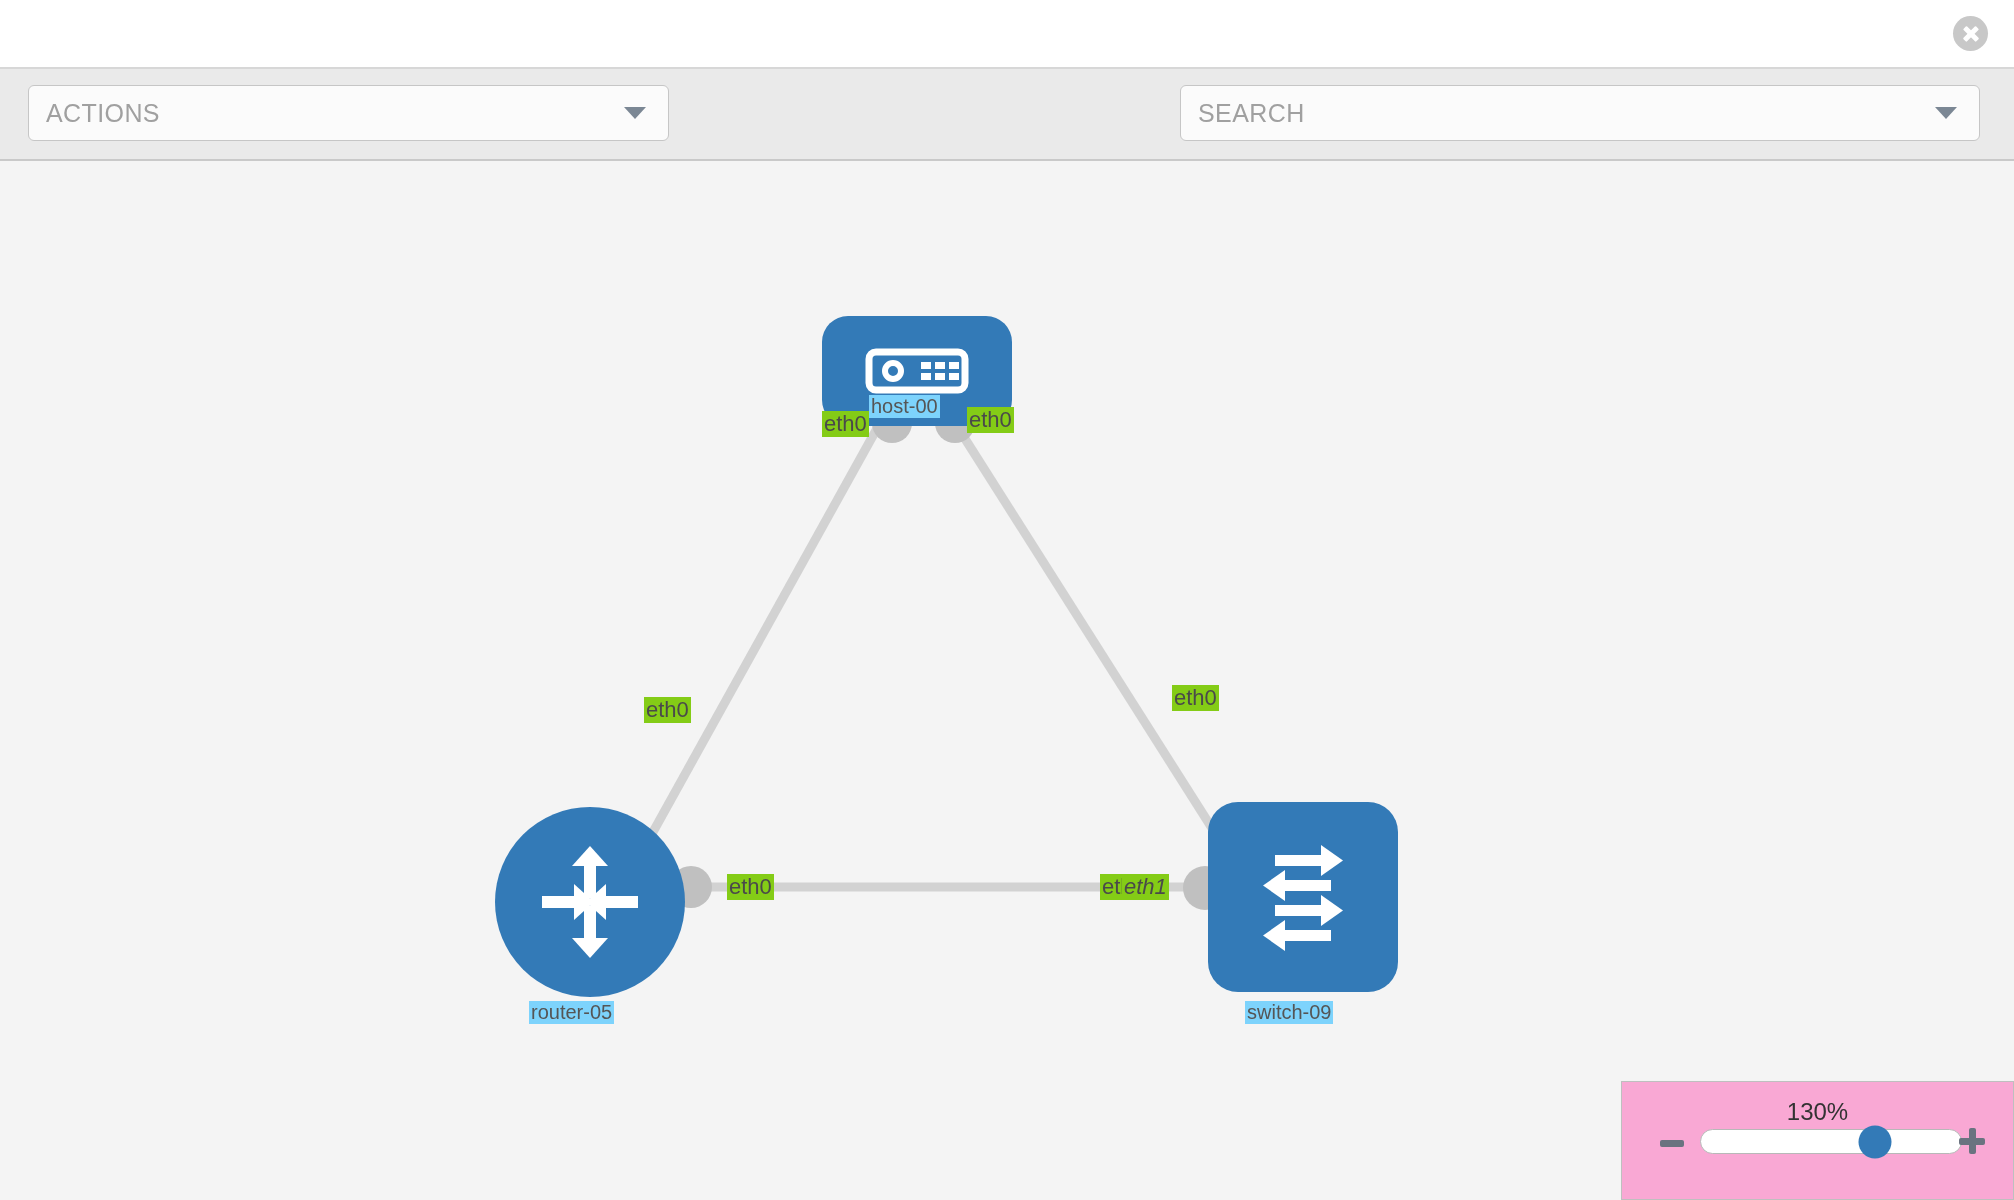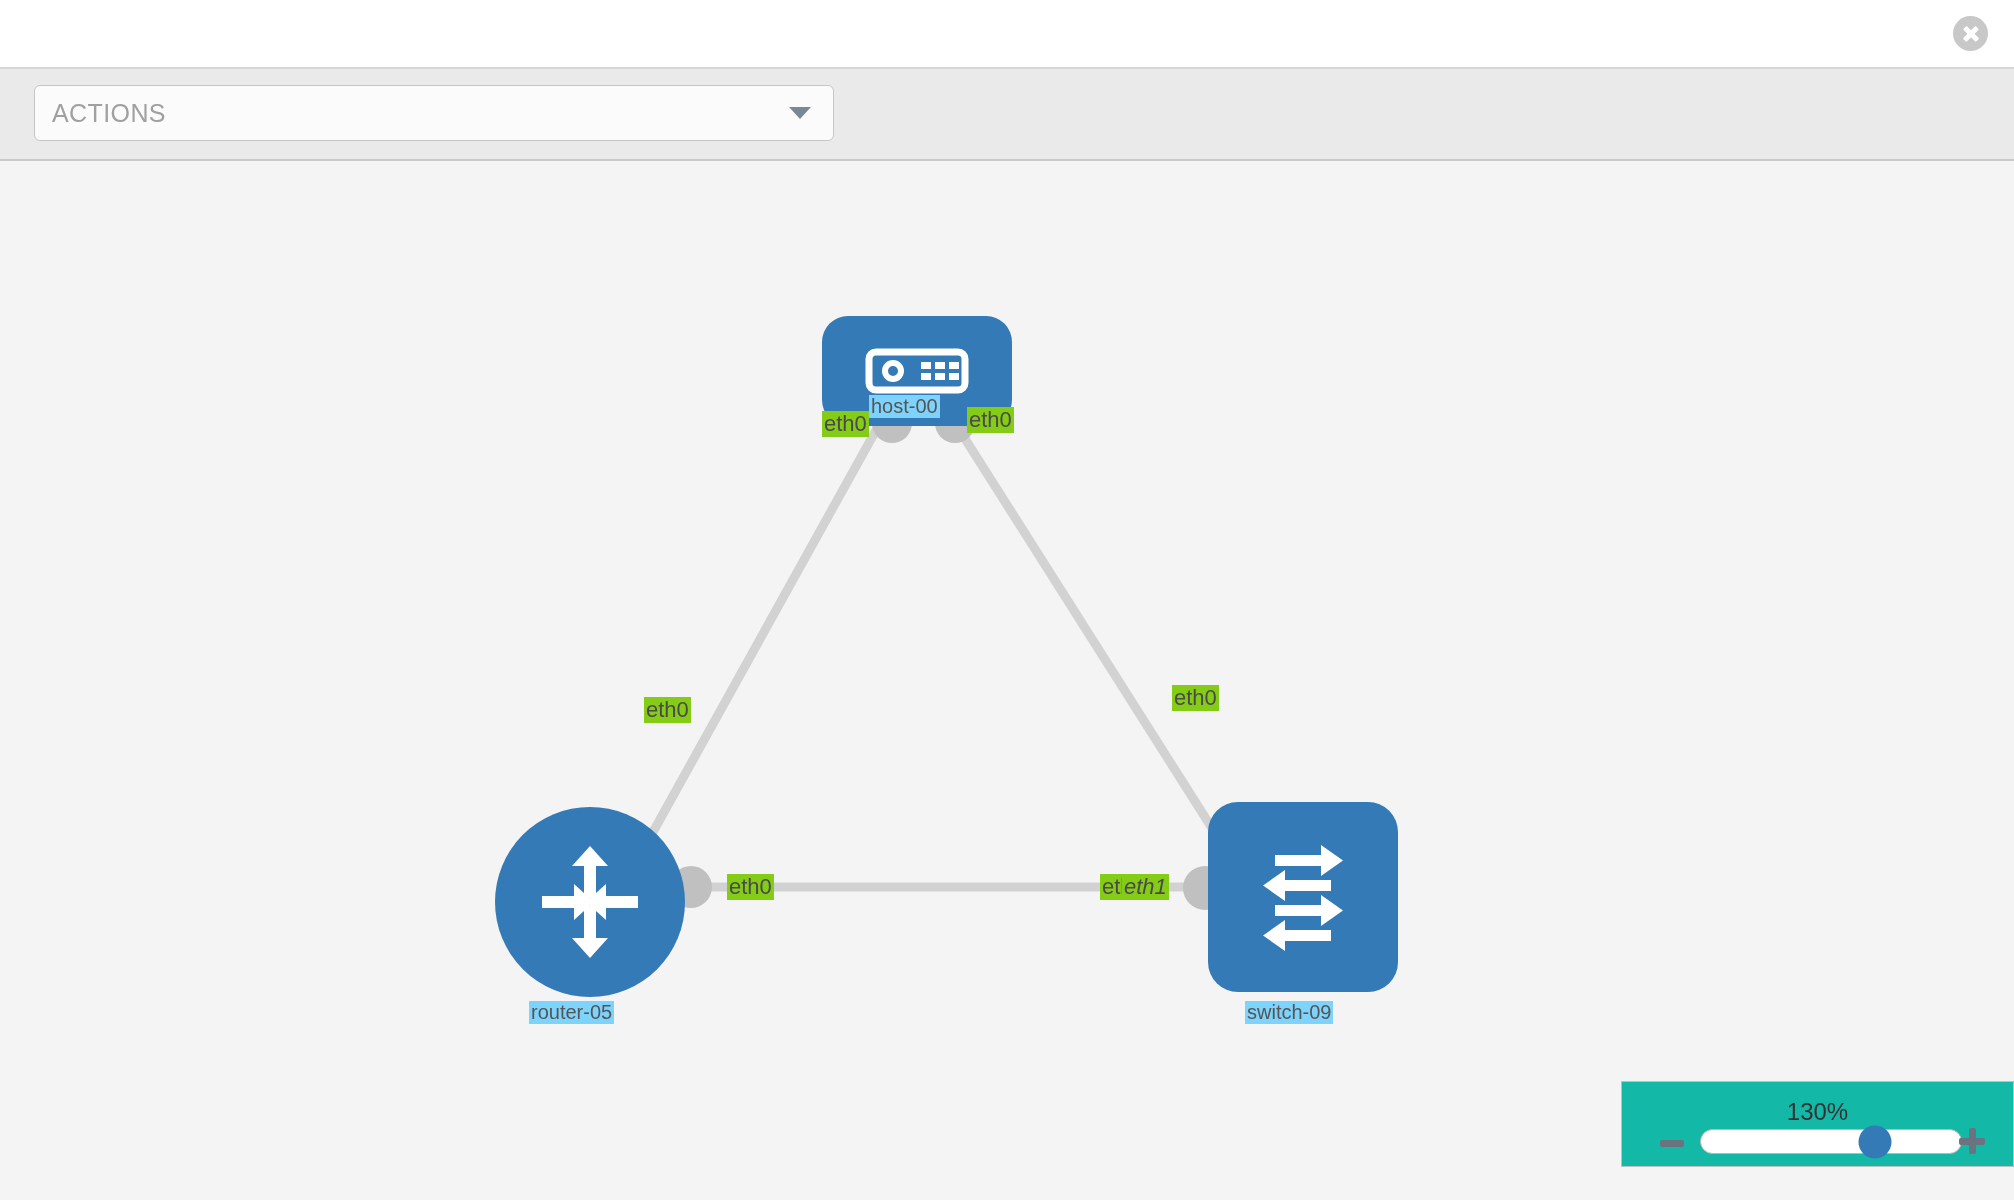--- a/index.html
+++ b/index.html
@@ -91,23 +91,23 @@
     position: absolute;
     right: 22px;
     top: 50%;
     transform: translateY(-50%);
     width: 0; height: 0;
     border-left: 11px solid transparent;
     border-right: 11px solid transparent;
     border-top: 12px solid #7b8794;
   }
   .actions-select {
-    left: 34px;
+    left: 28px;
     top: 16px;
-    width: 800px;
+    width: 641px;
     height: 56px;
   }
   .search-select {
     left: 1180px;
     top: 16px;
     width: 800px;
     height: 56px;
   }
   .tool-icon {
     position: absolute;
@@ -193,22 +193,22 @@
     white-space: nowrap;
     padding: 0 2px;
   }
 
   
   .zoom-panel {
     position: absolute;
     left: 1621px;
     top: 1081px;
     width: 393px;
-    height: 86px;
-    background: #14b8a6;
+    height: 119px;
+    background: #f9a8d4;
     border: 1.5px solid #bfbfbf;
     box-sizing: border-box;
   }
   .zoom-value {
     position: absolute;
     left: 0;
     top: 16px;
     width: 100%;
     text-align: center;
     font-size: 24px;
@@ -285,20 +285,24 @@
     </svg>
   </div>
 
   <div class="tool-icon key-icon">
     <svg width="48" height="48" viewBox="0 0 48 48">
       <path d="M16.5 9.0c-5.3 0-9.6 4.3-9.6 9.6s4.3 9.6 9.6 9.6c2.0 0 3.85-0.62 5.38-1.67l14.0 10.6 2.3-3.0-3.3-2.5 2.4-3.1-3.3-2.5 2.4-3.1-11.6-8.8c0.05-0.5 0.08-1.0 0.08-1.5 0-5.3-4.3-9.6-9.6-9.6z" fill="#6d7680"></path>
       <circle cx="16.4" cy="18.6" r="4.1" fill="#eaeaea"></circle>
     </svg>
   </div>
 
+  <div class="select-box search-select">
+    <span class="sel-label">SEARCH</span>
+    <span class="caret"></span>
+  </div>
 </div>
 
 <div class="canvas">
 
   <svg class="graph-svg">
 
     <line x1="880" y1="262" x2="628" y2="716" stroke="#d2d2d2" stroke-width="9"></line>
 
     <line x1="955" y1="262" x2="1236" y2="705" stroke="#d2d2d2" stroke-width="9"></line>
 

